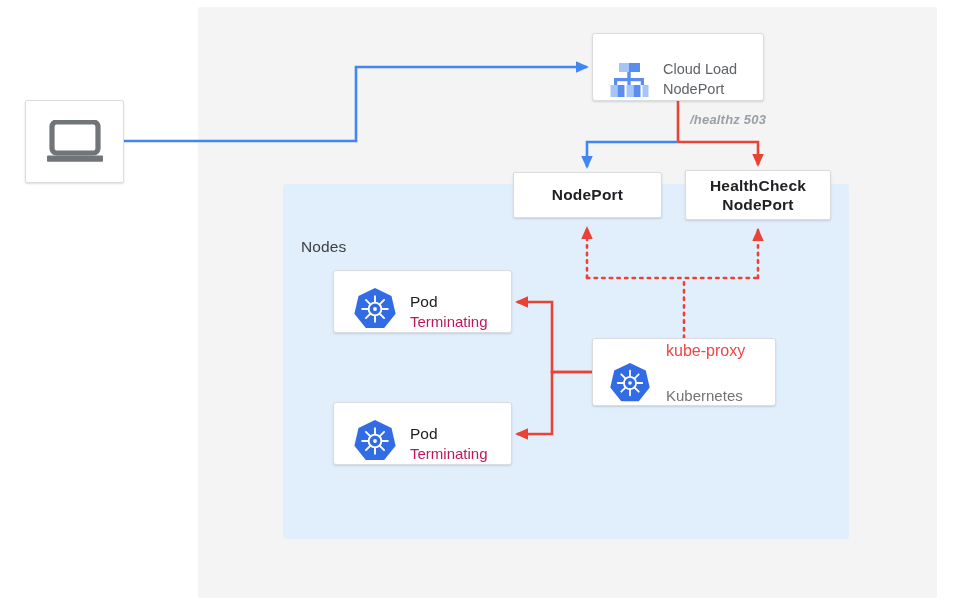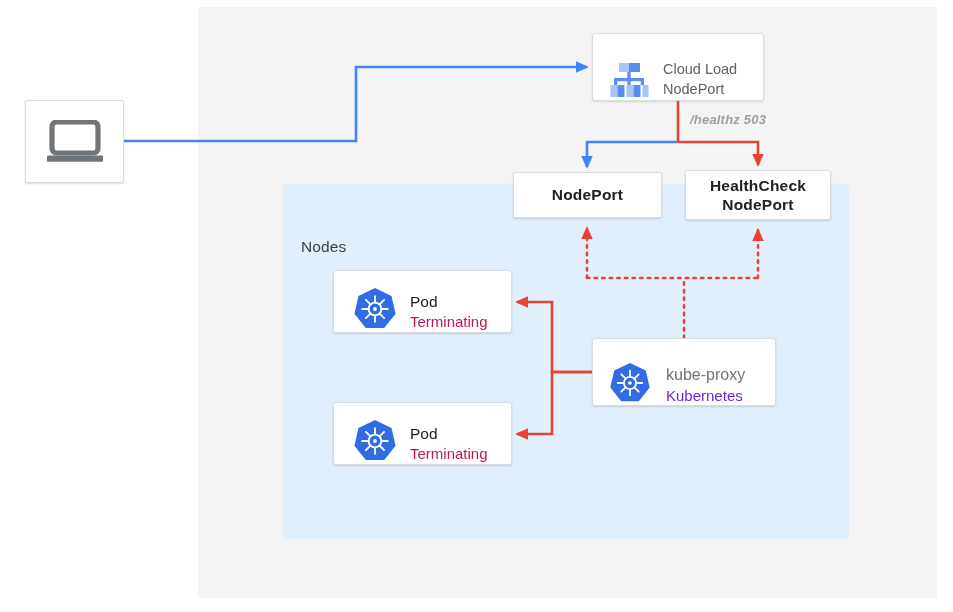--- a/index.html
+++ b/index.html
@@ -43,22 +43,22 @@
   .pod-card{left:333px;top:270px;width:179px;height:63px;border-radius:3px;}
   .pod-card2{left:333px;top:402px;width:179px;height:63px;border-radius:3px;}
   .kp-card{left:592px;top:338px;width:184px;height:68px;border-radius:3px;}
 
   .k8s-icon{flex:0 0 auto;margin-left:18px;width:46px;height:46px;}
   .kp-icon{margin-left:15px;width:44px;height:44px;}
   .card-texts{margin-left:12px;margin-top:7px;}
   .t-main{font-size:15.5px;color:#202124;line-height:1.32;}
   .t-sub{font-size:15px;color:#be185d;line-height:1.32;}
   .kp-texts{margin-left:14px;}
-  .kp-main{font-size:16px;color:#737373;line-height:1.3;}
-  .kp-sub{font-size:15px;color:#6d28d9;line-height:1.3;}
+  .kp-main{font-size:16px;color:#ef4444;line-height:1.3;}
+  .kp-sub{font-size:15px;color:#737373;line-height:1.3;margin-top:24px;}
 
   .healthz-label{position:absolute;left:690px;top:112px;font-size:13px;
                  font-weight:bold;color:#9aa0a6;letter-spacing:.2px;font-style:italic;}
 
   svg.wires{position:absolute;left:0;top:0;width:953px;height:612px;
             pointer-events:none;overflow:visible;}
 </style>
 </head>
 <body>
 

